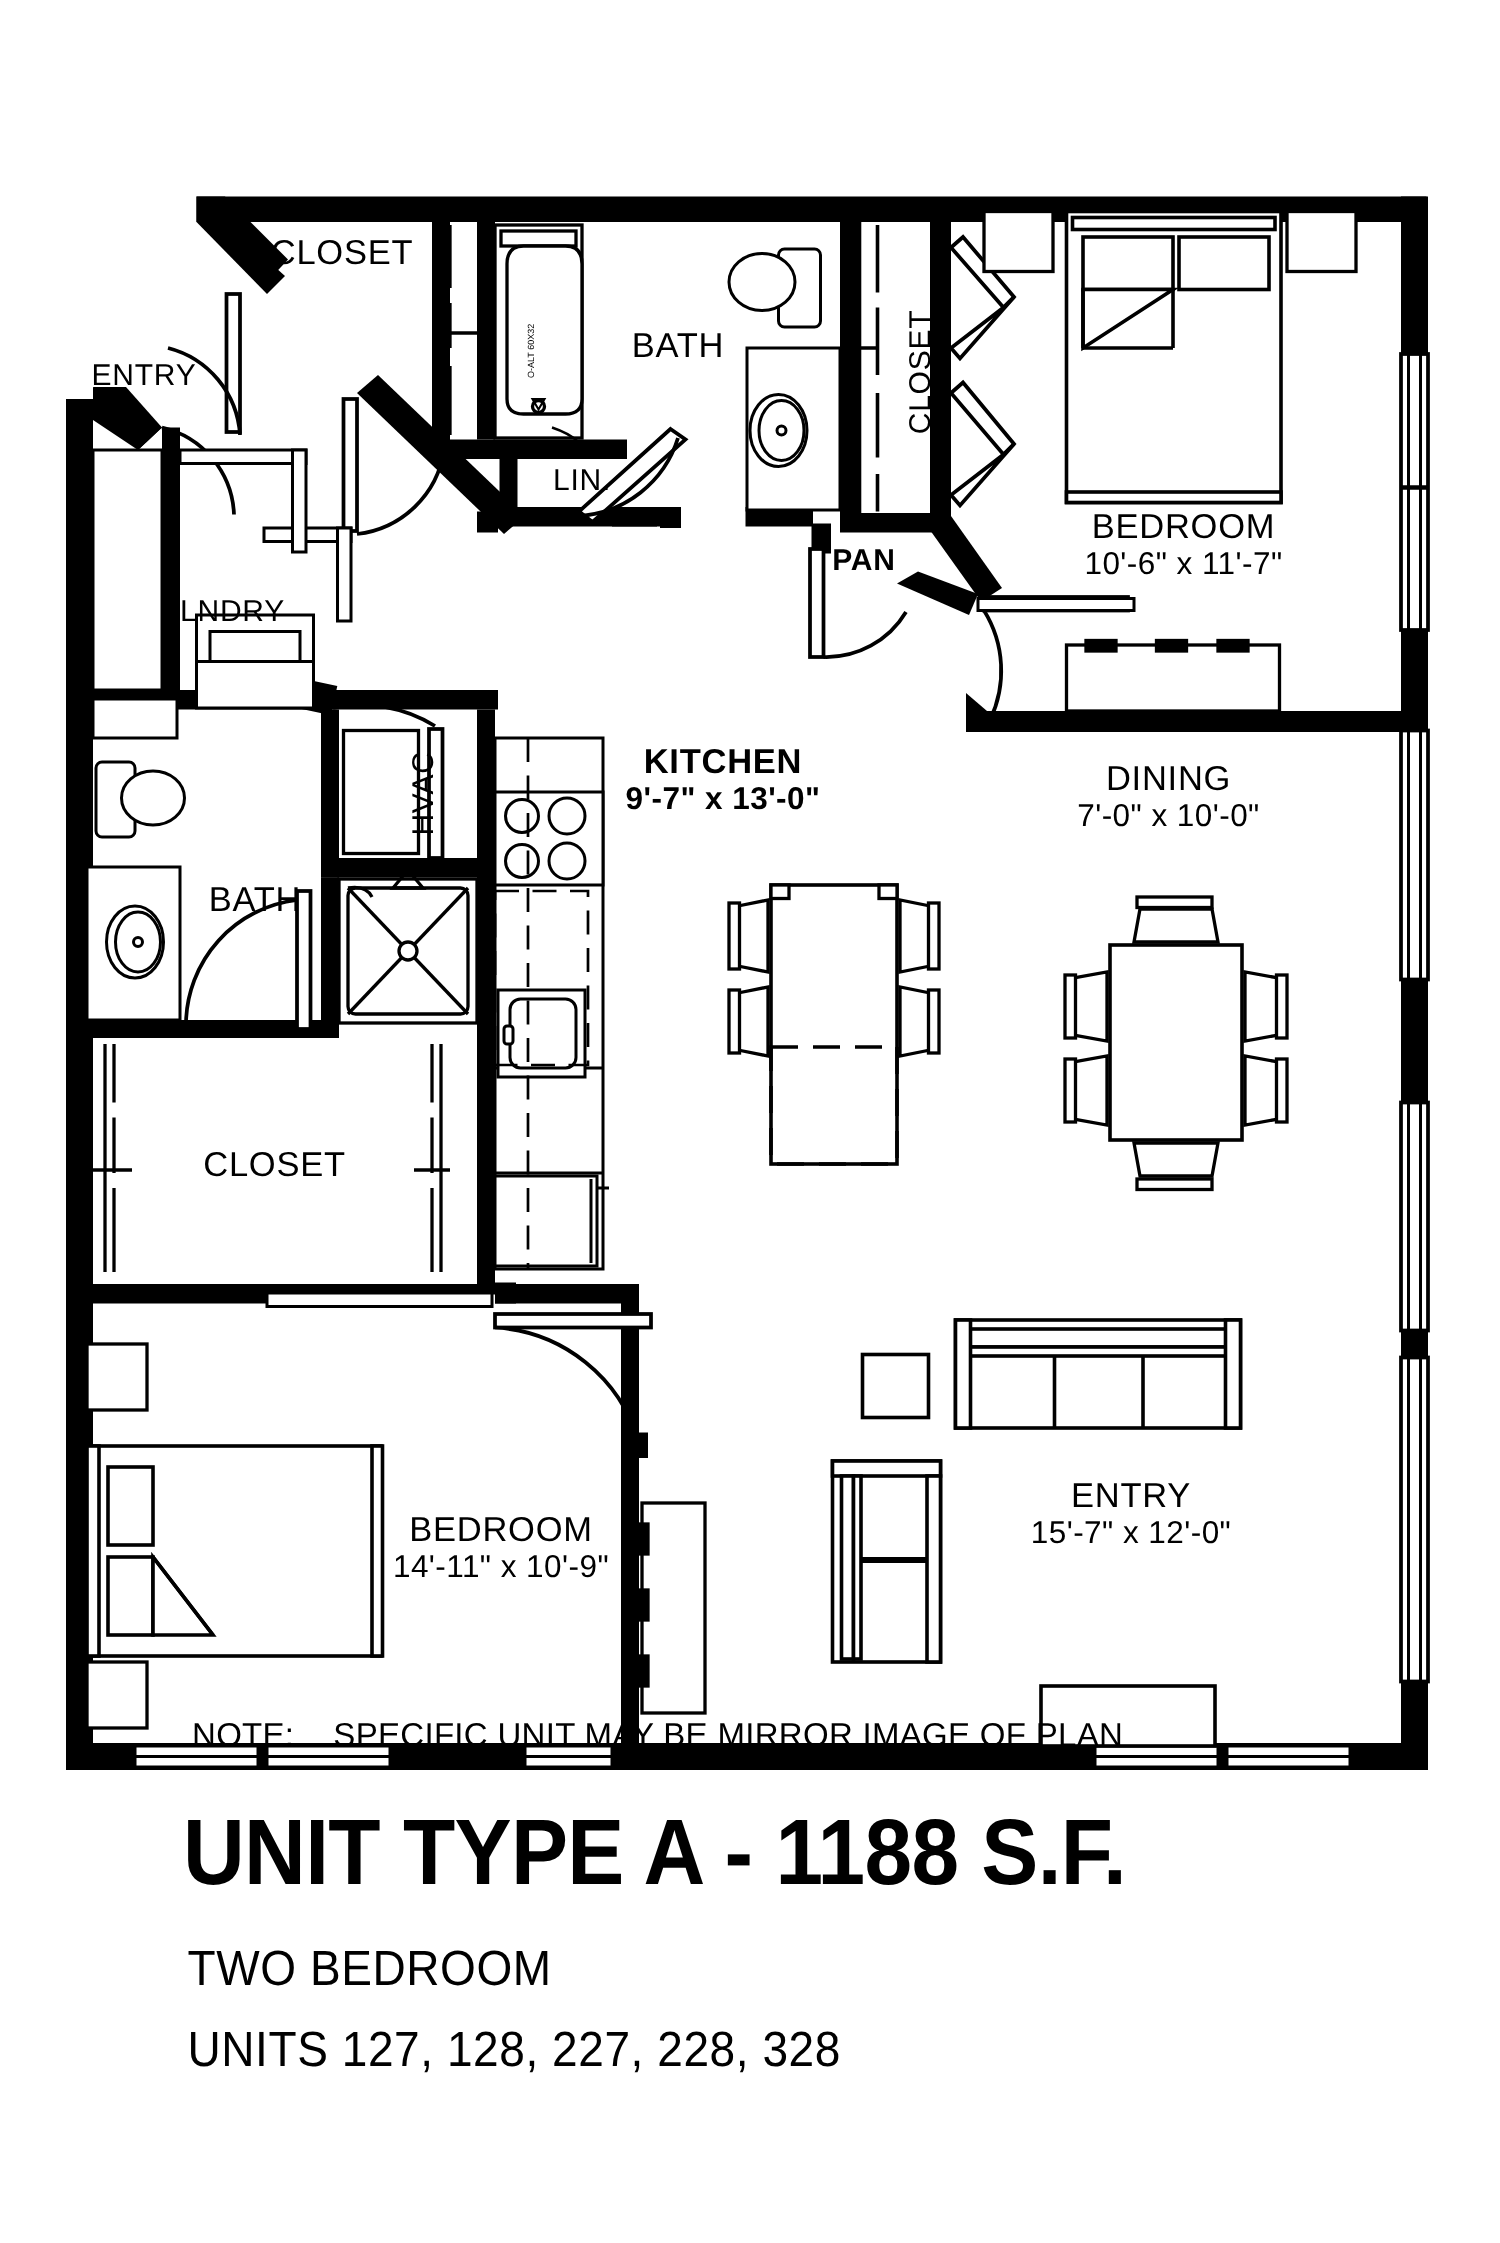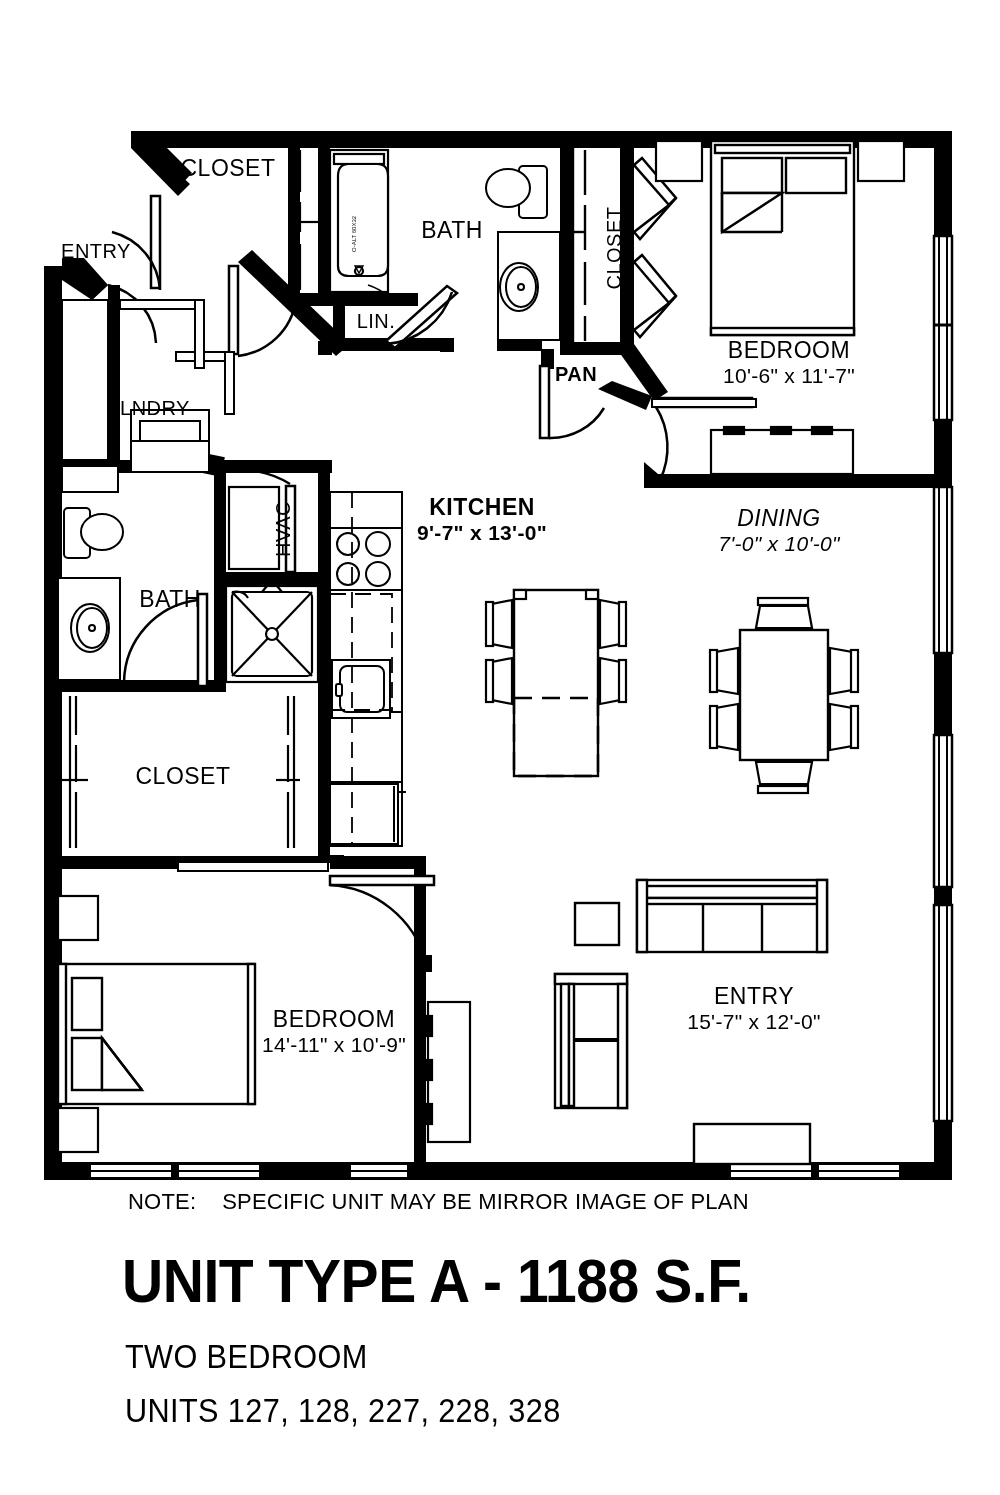--- a/index.html
+++ b/index.html
@@ -12,21 +12,21 @@
 
   
   .rlabel{position:absolute;color:#000;text-align:center;white-space:nowrap;
           font-family:"Liberation Sans",sans-serif;font-weight:400;line-height:1.12;}
   .rlabel .nm{display:block;font-size:23px;letter-spacing:.5px;}
   .rlabel .dim{display:block;font-size:21px;letter-spacing:.3px;}
   .rlabel.sm .nm{font-size:20px;}
   .vert{transform-origin:center center;transform:rotate(-90deg);}
 
   
-  #caption{position:absolute;left:0;top:1189px;width:984px;}
+  #caption{position:absolute;left:0;top:1144px;width:984px;}
   #note{margin-left:128px;font-size:22px;letter-spacing:.2px;color:#000;
         font-family:"Liberation Sans",sans-serif;white-space:nowrap;}
   #note .lead{margin-right:26px;}
   #title{margin-left:122px;margin-top:30px;font-size:62px;font-weight:700;
          letter-spacing:-0.5px;color:#000;white-space:nowrap;
          transform:scaleX(.92);transform-origin:left center;}
   #sub1{margin-left:125px;margin-top:22px;font-size:33px;letter-spacing:.4px;color:#000;
         transform:scaleX(.93);transform-origin:left center;white-space:nowrap;}
   #sub2{margin-left:125px;margin-top:16px;font-size:33px;letter-spacing:.4px;color:#000;
         transform:scaleX(.93);transform-origin:left center;white-space:nowrap;}
@@ -465,21 +465,21 @@
     </div>
 
     <div class="rlabel" style="left:228px;top:169px;transform:translate(-50%,-50%);position:absolute;">
       <span class="nm">CLOSET</span>
     </div>
 
     <div class="rlabel" style="left:452px;top:231px;transform:translate(-50%,-50%);position:absolute;">
       <span class="nm">BATH</span>
     </div>
 
-    <div class="rlabel sm" style="left:376px;top:321px;transform:translate(-50%,-50%);position:absolute;">
+    <div class="rlabel sm" style="left:388px;top:321px;transform:translate(-50%,-50%);position:absolute;">
       <span class="nm">LIN.</span>
     </div>
 
     <div class="rlabel sm vert" style="left:614px;top:248px;position:absolute;transform:translate(-50%,-50%) rotate(-90deg);">
       <span class="nm">CLOSET</span>
     </div>
 
     <div class="rlabel sm" style="left:576px;top:374px;transform:translate(-50%,-50%);position:absolute;font-weight:bold;">
       <span class="nm">PAN</span>
     </div>
@@ -498,21 +498,21 @@
 
     <div class="rlabel" style="left:183px;top:777px;transform:translate(-50%,-50%);position:absolute;">
       <span class="nm">CLOSET</span>
     </div>
 
     <div class="rlabel" style="left:482px;top:520px;transform:translate(-50%,-50%);position:absolute;font-weight:bold;">
       <span class="nm">KITCHEN</span>
       <span class="dim">9'-7" x 13'-0"</span>
     </div>
 
-    <div class="rlabel" style="left:779px;top:531px;transform:translate(-50%,-50%);position:absolute;font-style:italic;">
+    <div class="rlabel" style="left:779px;top:531px;transform:translate(-50%,-50%);position:absolute;">
       <span class="nm">DINING</span>
       <span class="dim">7'-0" x 10'-0"</span>
     </div>
 
     <div class="rlabel" style="left:789px;top:363px;transform:translate(-50%,-50%);position:absolute;">
       <span class="nm">BEDROOM</span>
       <span class="dim">10'-6" x 11'-7"</span>
     </div>
 
     <div class="rlabel" style="left:334px;top:1032px;transform:translate(-50%,-50%);position:absolute;">

